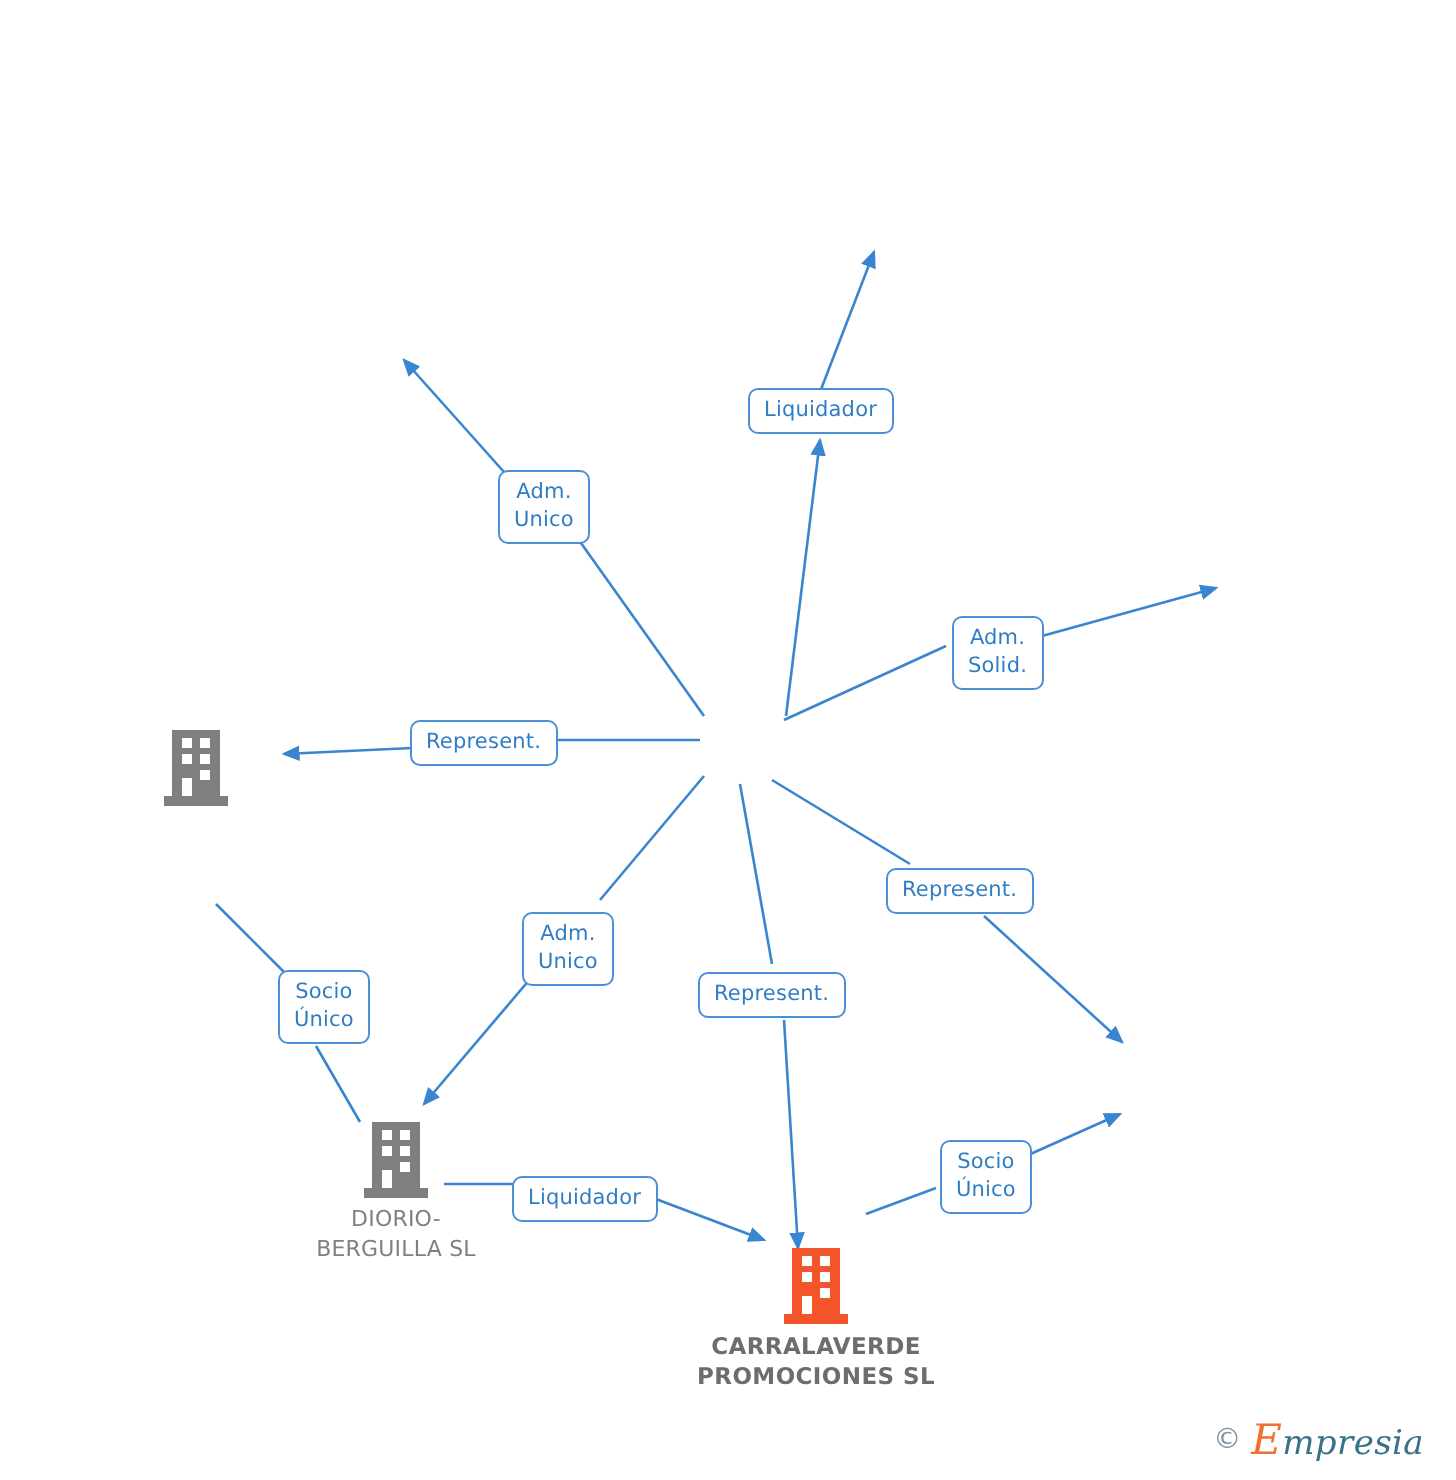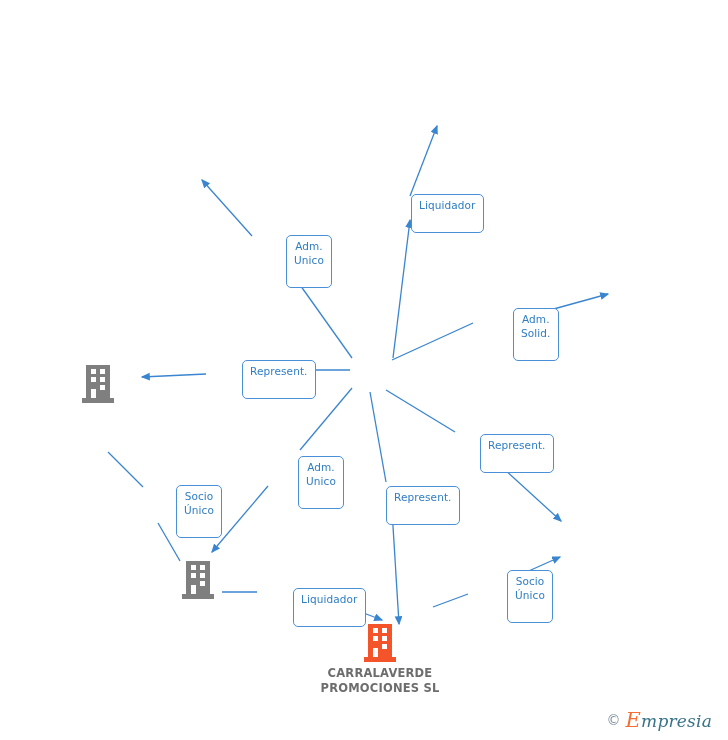--- a/index.html
+++ b/index.html
@@ -126,24 +126,23 @@
     position: absolute;
     z-index: 5;
     box-sizing: border-box;
     background: #ffffff;
     border: 1px solid #4a90d9;
     border-radius: 5px;
     color: #2f7dc4;
     font-size: 10.5px;
     line-height: 14px;
     text-align: center;
-    padding: 3px 7px 20px 7px;
+    padding: 3px 7px 4px 7px;
     white-space: pre-line;
     letter-spacing: 0.1px;
-    margin-left: 37px;
   }
 
   
   .watermark {
     position: absolute;
     right: 16px;
     bottom: 8px;
     z-index: 8;
     display: flex;
     align-items: center;
@@ -238,23 +237,25 @@
         <div class="body"></div>
         <div class="w" style="left:9px; top:4px;"></div>
         <div class="w" style="left:18px; top:4px;"></div>
         <div class="w" style="left:9px; top:12px;"></div>
         <div class="w" style="left:18px; top:12px;"></div>
         <div class="w" style="left:18px; top:20px;"></div>
         <div class="door"></div>
         <div class="plinth"></div>
       </div>
     </div>
+    <div class="node-label">DIORIO-
+BERGUILLA SL</div>
   </div>
 
-  <div class="node focal" style="left:380px; top:624px;">
+  <div class="node focal" style="left:408px; top:624px;">
     <div class="node-icon">
       <div class="bldg orange">
         <div class="body"></div>
         <div class="w" style="left:9px; top:4px;"></div>
         <div class="w" style="left:18px; top:4px;"></div>
         <div class="w" style="left:9px; top:12px;"></div>
         <div class="w" style="left:18px; top:12px;"></div>
         <div class="w" style="left:18px; top:20px;"></div>
         <div class="door"></div>
         <div class="plinth"></div>

